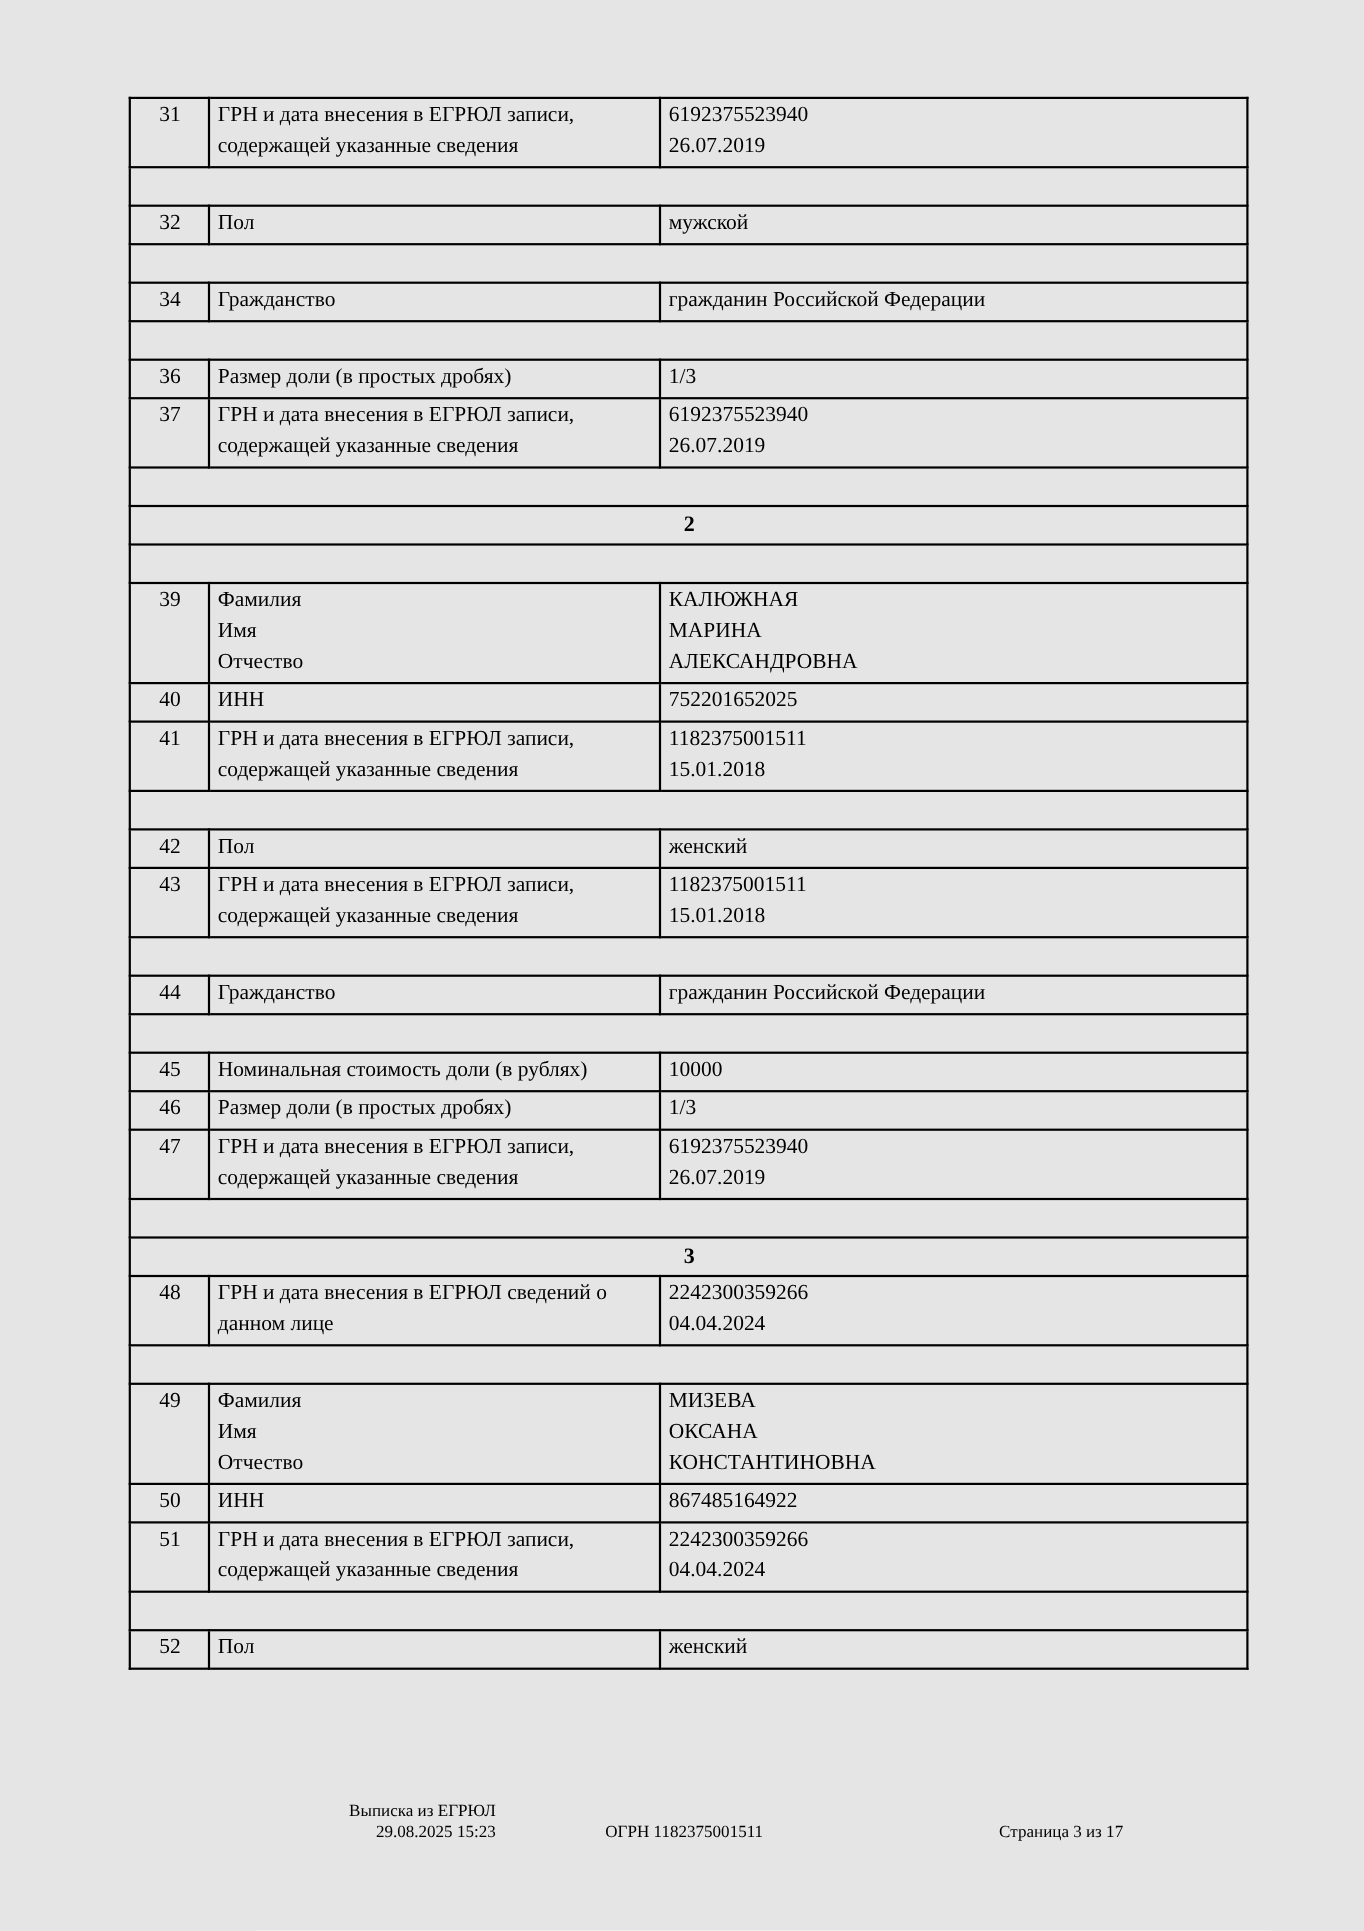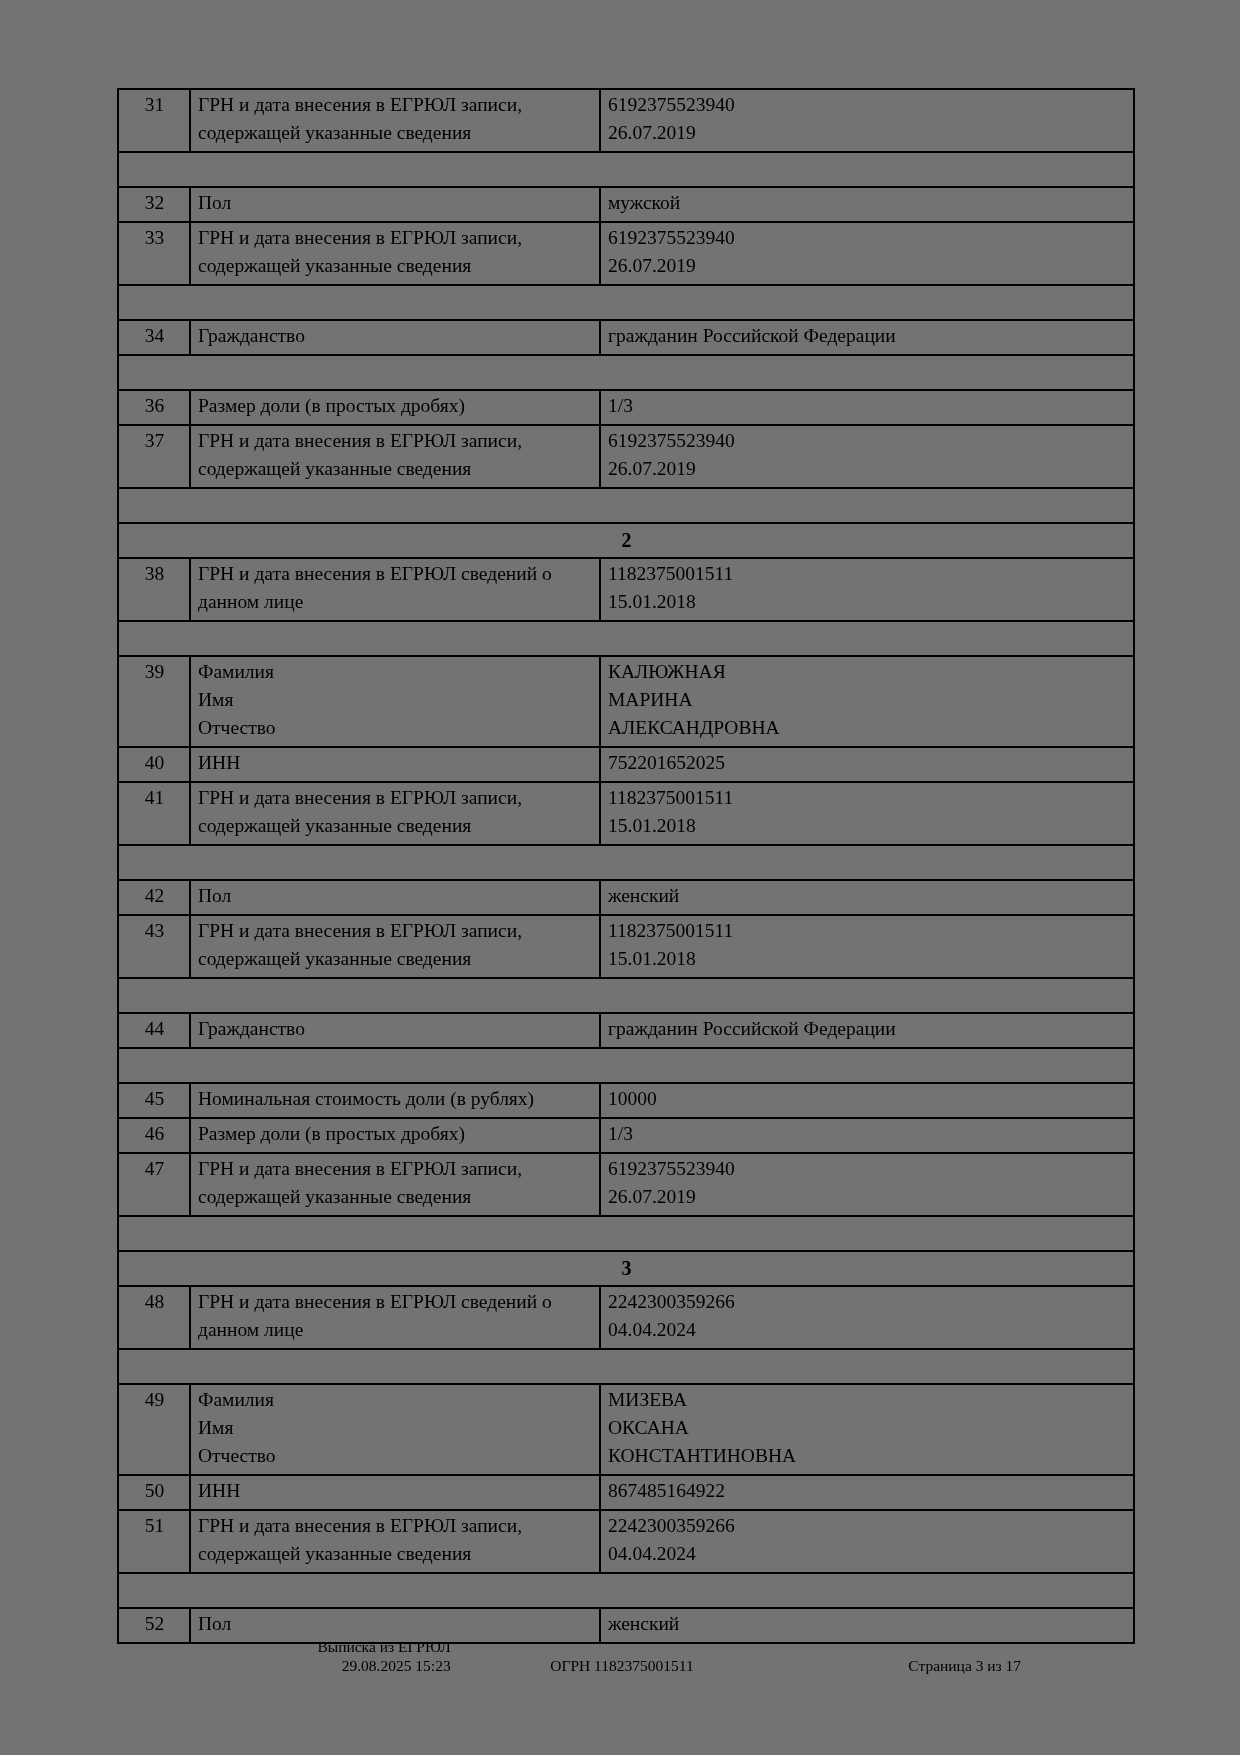--- a/index.html
+++ b/index.html
@@ -11,21 +11,21 @@
     width: 1240px;
     height: 1755px;
     position: relative;
     font-family: "Liberation Serif", "DejaVu Serif", serif;
     color: #000000;
     overflow: hidden;
   }
   .page {
     position: absolute;
     inset: 0;
-    background: #737373;
+    background: #e5e5e5;
   }
   table.egrul {
     position: absolute;
     left: 117px;
     top: 88px;
     width: 1016px;
     border-collapse: collapse;
     table-layout: fixed;
   }
   table.egrul td {
@@ -95,82 +95,60 @@
         </tr>
         <tr class="h1">
           <td class="num">32</td>
           <td>
             <div>Пол</div>
           </td>
           <td>
             <div>мужской</div>
           </td>
         </tr>
-        <tr class="h2">
-          <td class="num">33</td>
+        <tr class="spacer">
+          <td colspan="3"></td>
+        </tr>
+        <tr class="h1">
+          <td class="num">34</td>
+          <td>
+            <div>Гражданство</div>
+          </td>
+          <td>
+            <div>гражданин Российской Федерации</div>
+          </td>
+        </tr>
+        <tr class="spacer">
+          <td colspan="3"></td>
+        </tr>
+        <tr class="h1">
+          <td class="num">36</td>
+          <td>
+            <div>Размер доли (в простых дробях)</div>
+          </td>
+          <td>
+            <div>1/3</div>
+          </td>
+        </tr>
+        <tr class="h2">
+          <td class="num">37</td>
           <td>
             <div>ГРН и дата внесения в ЕГРЮЛ записи,</div>
             <div>содержащей указанные сведения</div>
           </td>
           <td>
             <div>6192375523940</div>
             <div>26.07.2019</div>
           </td>
         </tr>
         <tr class="spacer">
           <td colspan="3"></td>
         </tr>
-        <tr class="h1">
-          <td class="num">34</td>
-          <td>
-            <div>Гражданство</div>
-          </td>
-          <td>
-            <div>гражданин Российской Федерации</div>
-          </td>
-        </tr>
-        <tr class="spacer">
-          <td colspan="3"></td>
-        </tr>
-        <tr class="h1">
-          <td class="num">36</td>
-          <td>
-            <div>Размер доли (в простых дробях)</div>
-          </td>
-          <td>
-            <div>1/3</div>
-          </td>
-        </tr>
-        <tr class="h2">
-          <td class="num">37</td>
-          <td>
-            <div>ГРН и дата внесения в ЕГРЮЛ записи,</div>
-            <div>содержащей указанные сведения</div>
-          </td>
-          <td>
-            <div>6192375523940</div>
-            <div>26.07.2019</div>
-          </td>
-        </tr>
-        <tr class="spacer">
-          <td colspan="3"></td>
-        </tr>
         <tr class="section">
           <td colspan="3">2</td>
-        </tr>
-        <tr class="h2">
-          <td class="num">38</td>
-          <td>
-            <div>ГРН и дата внесения в ЕГРЮЛ сведений о</div>
-            <div>данном лице</div>
-          </td>
-          <td>
-            <div>1182375001511</div>
-            <div>15.01.2018</div>
-          </td>
         </tr>
         <tr class="spacer">
           <td colspan="3"></td>
         </tr>
         <tr class="h3">
           <td class="num">39</td>
           <td>
             <div>Фамилия</div>
             <div>Имя</div>
             <div>Отчество</div>

